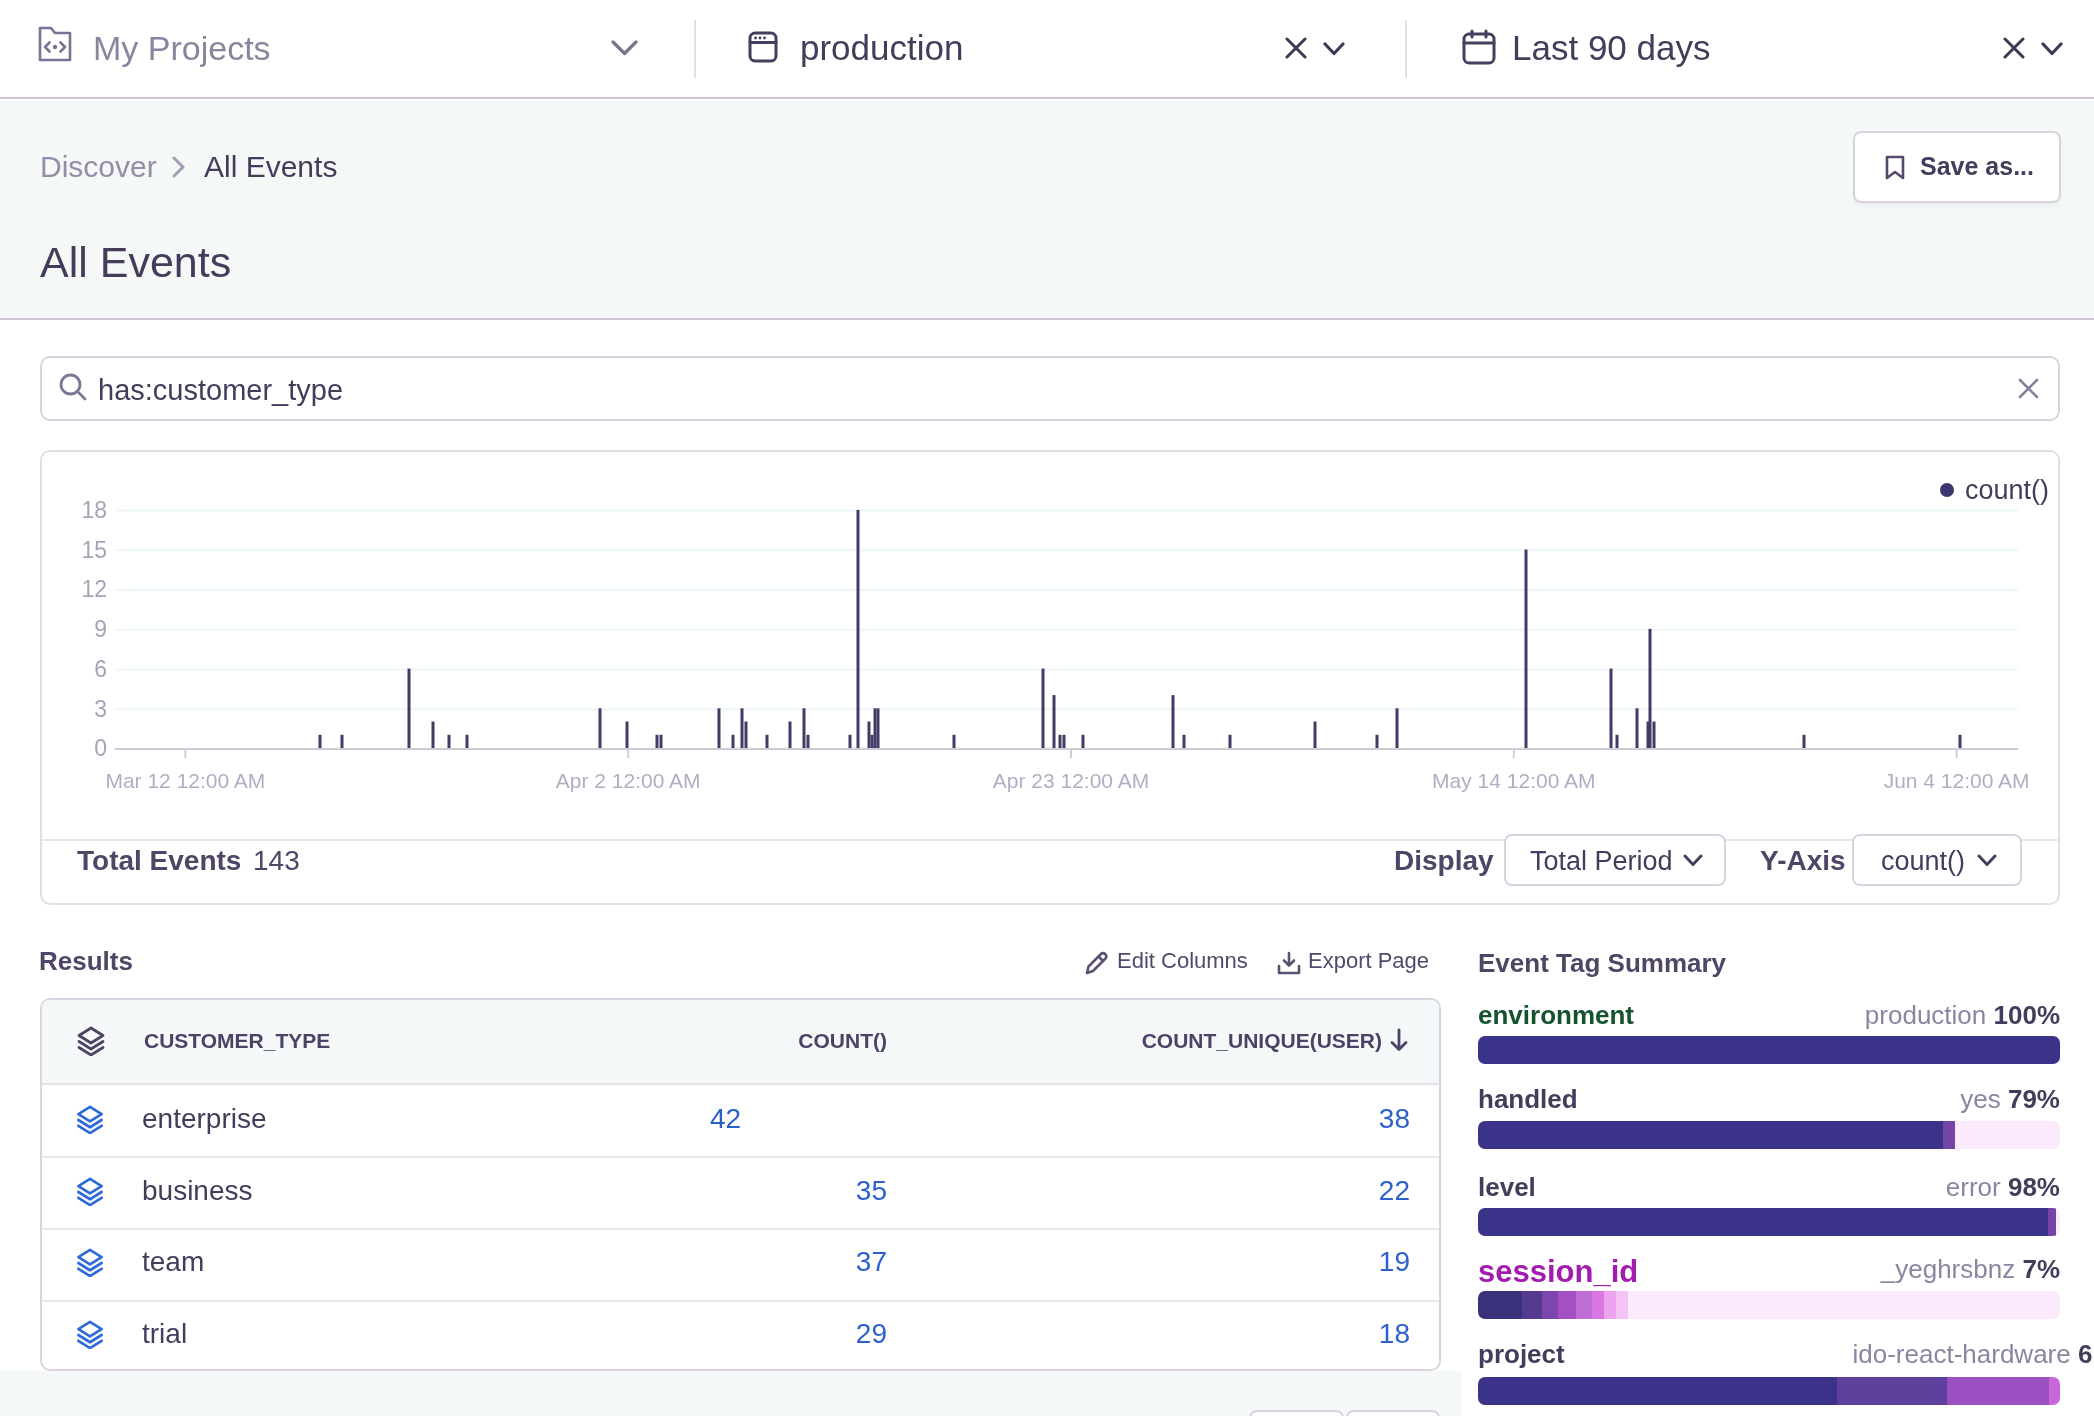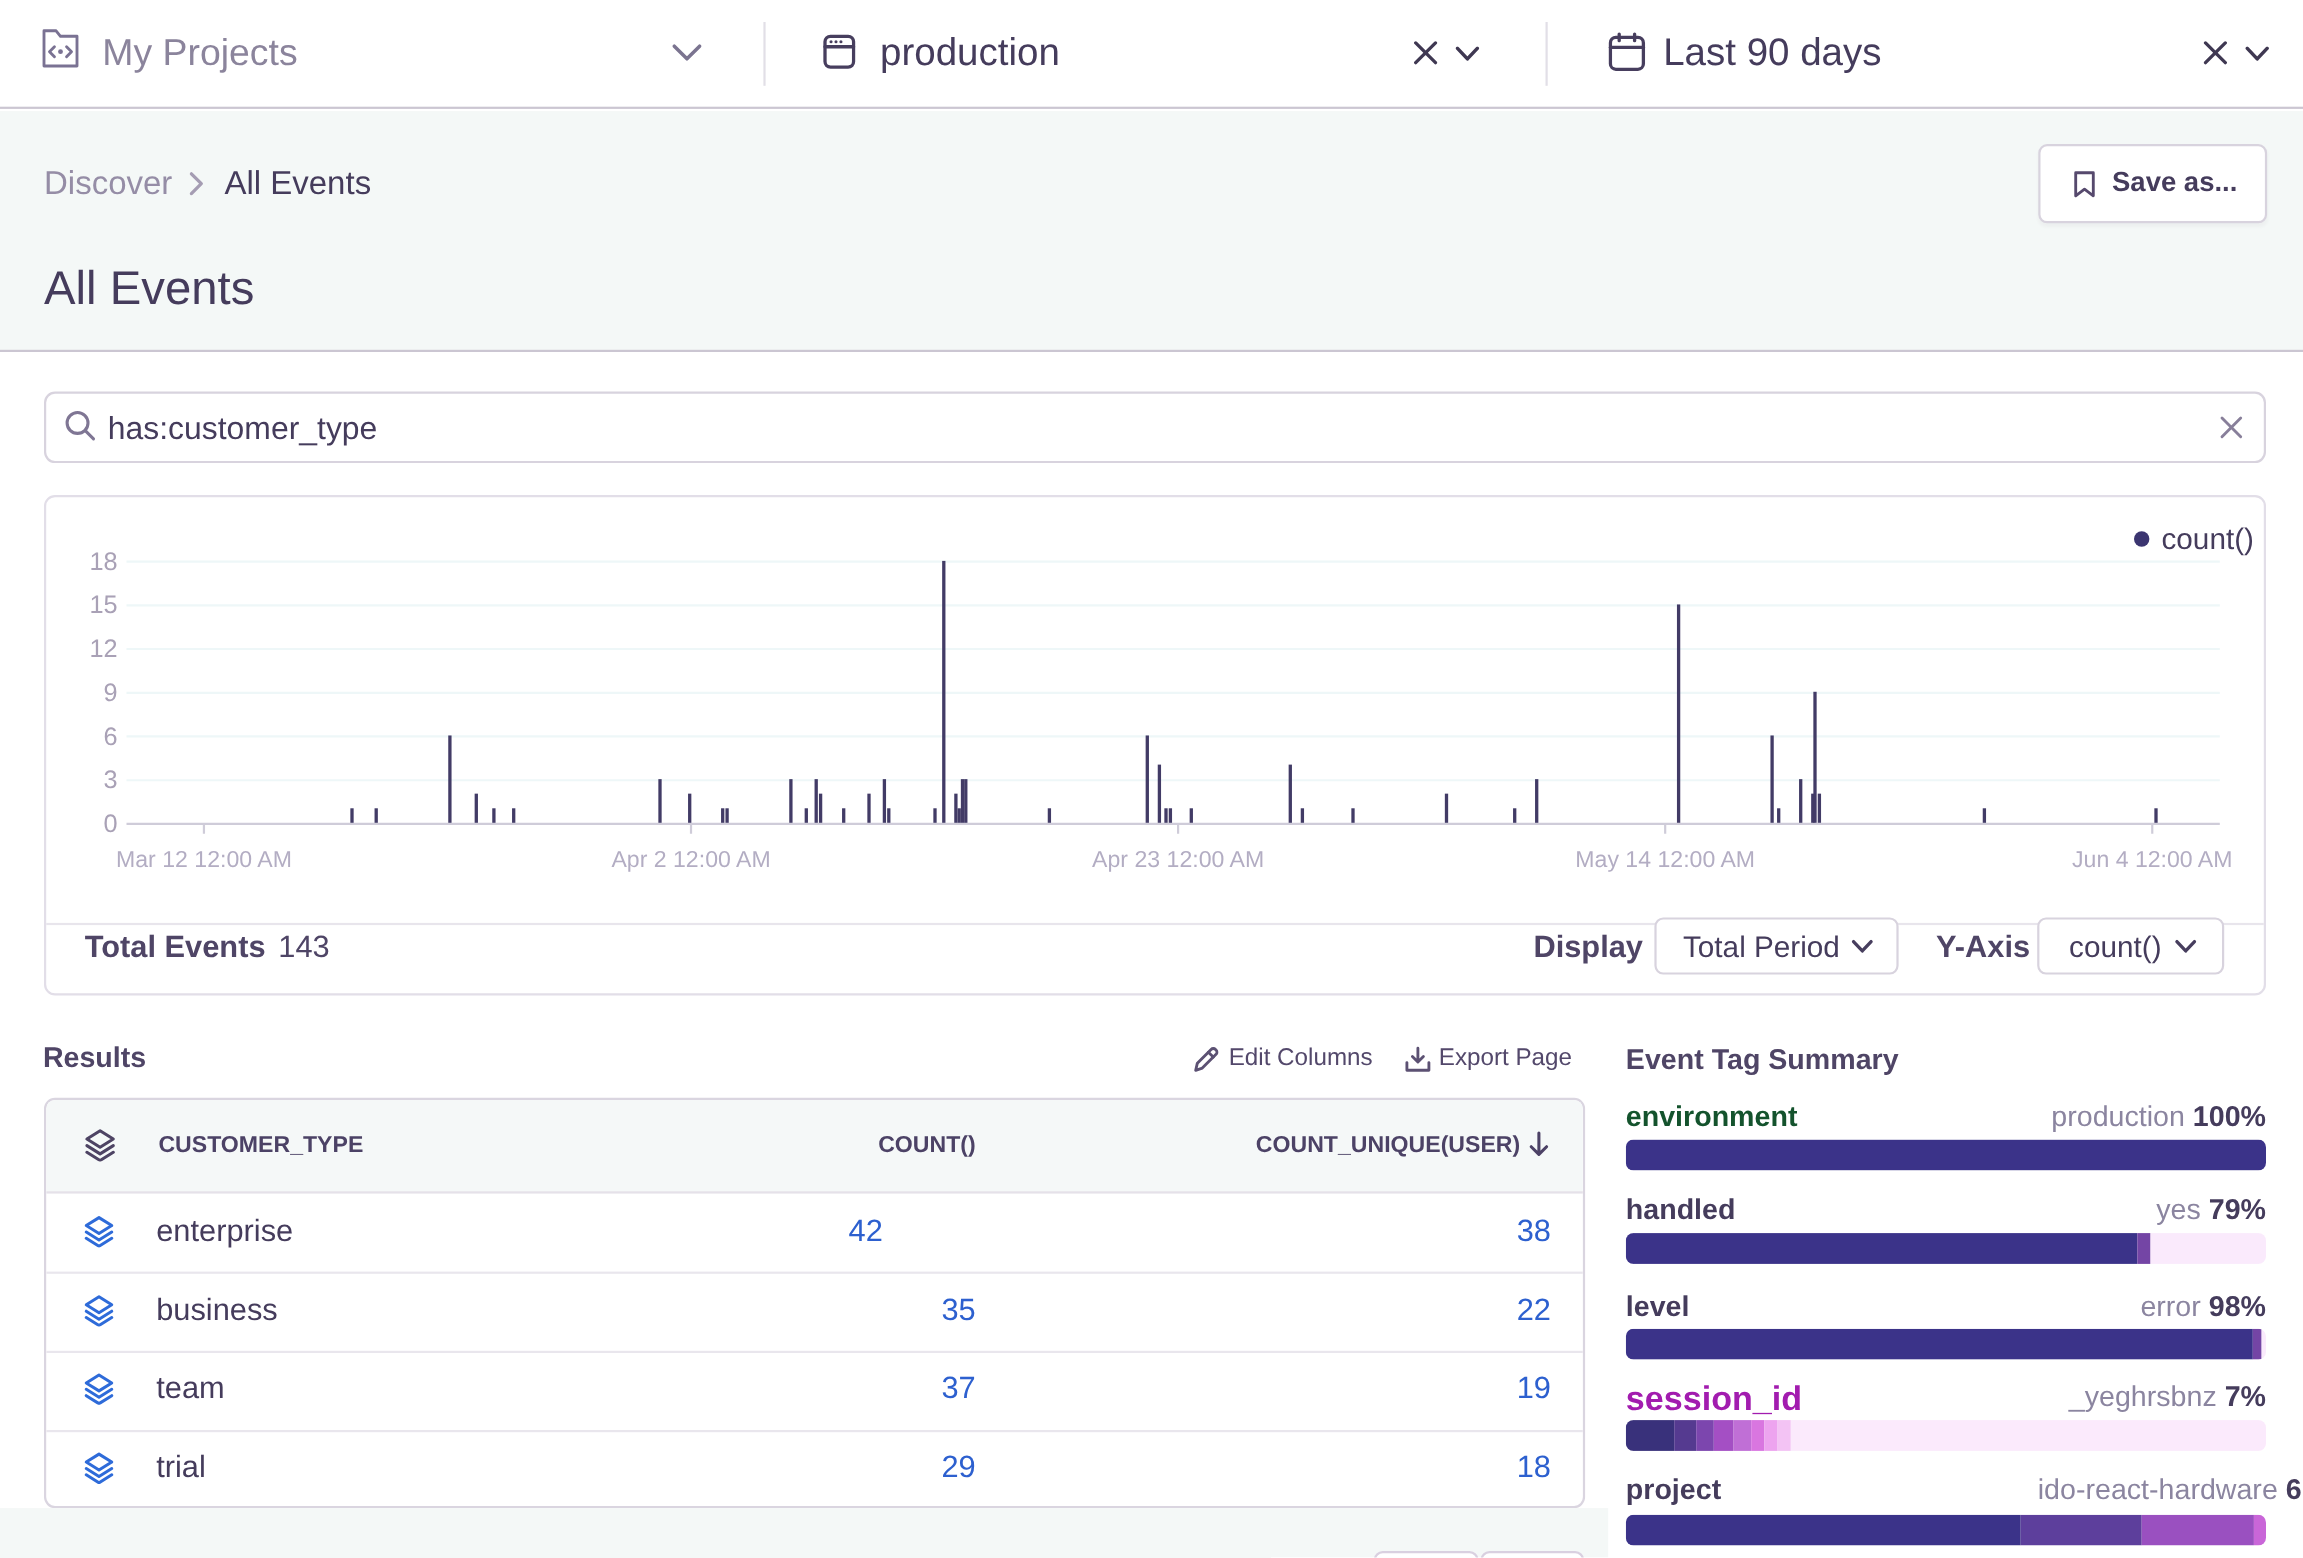--- a/index.html
+++ b/index.html
@@ -229,21 +229,21 @@
   <svg class="abs" style="left:1389px;top:1028px" width="20" height="24" viewBox="0 0 20 24" fill="none" stroke="#4c4266" stroke-width="2.8" stroke-linecap="round" stroke-linejoin="round">
     <path d="M10 2 L10 21 M3 14.5 L10 21.5 L17 14.5"></path>
   </svg>
 
   <svg class="abs" style="left:76px;top:1105px" width="28" height="29" viewBox="0 0 28 30" fill="none" stroke="#2e6bd9" stroke-width="2.8" stroke-linejoin="round" stroke-linecap="round">
     <path d="M14 2 L26 9.5 L14 17 L2 9.5 Z"></path>
     <path d="M2 15.5 L14 23 L26 15.5"></path>
     <path d="M2 21.5 L14 29 L26 21.5"></path>
   </svg>
   <div class="abs dark" style="left:142px;top:1103px;font-size:28px;">enterprise</div>
-  <div class="abs" style="left:687px;top:1103px;width:200px;text-align:center;font-size:28px;color:#2d60cf;">42</div>
+  <div class="abs" style="left:710px;top:1103px;width:200px;text-align:left;font-size:28px;color:#2d60cf;">42</div>
   <div class="abs" style="left:1110px;top:1103px;width:300px;text-align:right;font-size:28px;color:#2d60cf;">38</div>
   <svg class="abs" style="left:76px;top:1177px" width="28" height="29" viewBox="0 0 28 30" fill="none" stroke="#2e6bd9" stroke-width="2.8" stroke-linejoin="round" stroke-linecap="round">
     <path d="M14 2 L26 9.5 L14 17 L2 9.5 Z"></path>
     <path d="M2 15.5 L14 23 L26 15.5"></path>
     <path d="M2 21.5 L14 29 L26 21.5"></path>
   </svg>
   <div class="abs dark" style="left:142px;top:1175px;font-size:28px;">business</div>
   <div class="abs" style="left:687px;top:1175px;width:200px;text-align:right;font-size:28px;color:#2d60cf;">35</div>
   <div class="abs" style="left:1110px;top:1175px;width:300px;text-align:right;font-size:28px;color:#2d60cf;">22</div>
   <svg class="abs" style="left:76px;top:1248px" width="28" height="29" viewBox="0 0 28 30" fill="none" stroke="#2e6bd9" stroke-width="2.8" stroke-linejoin="round" stroke-linecap="round">

